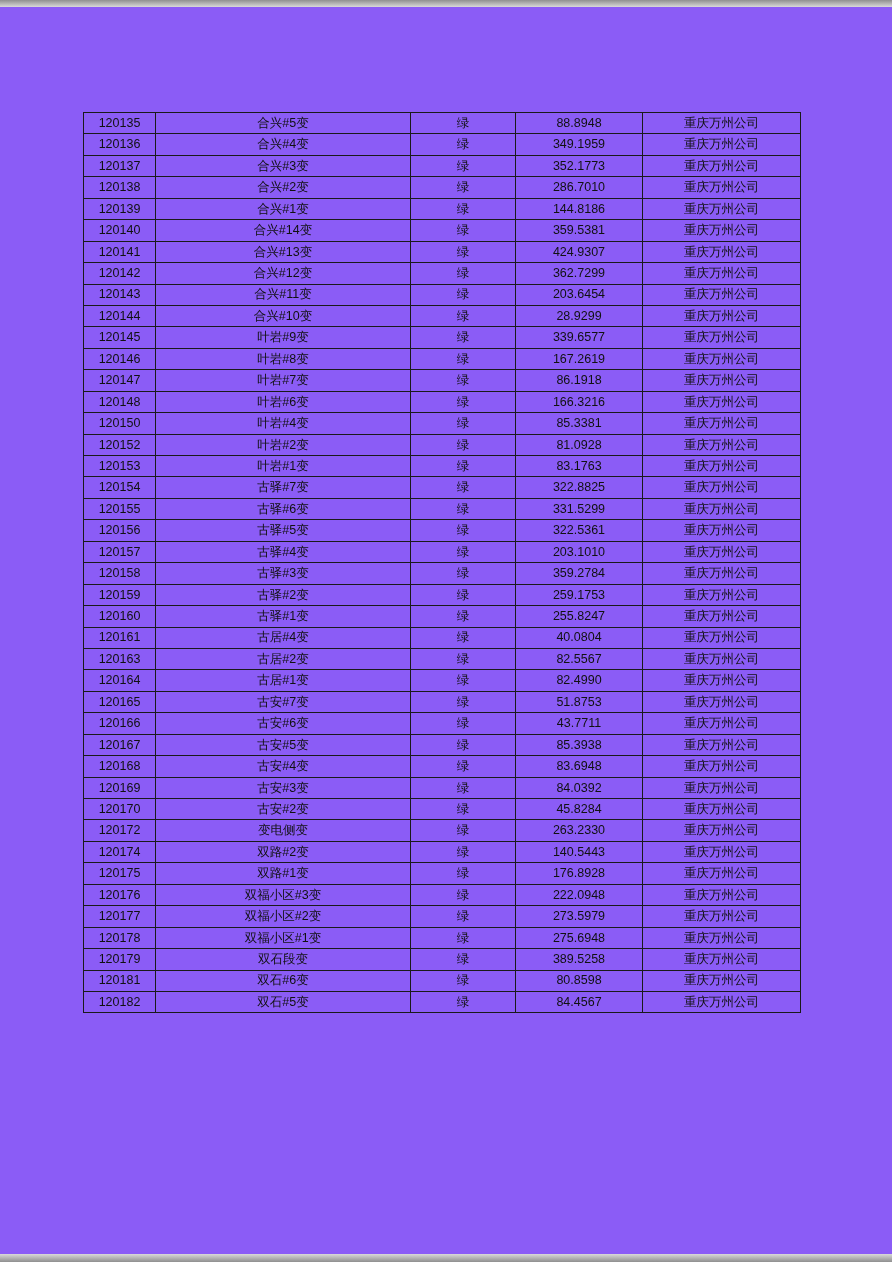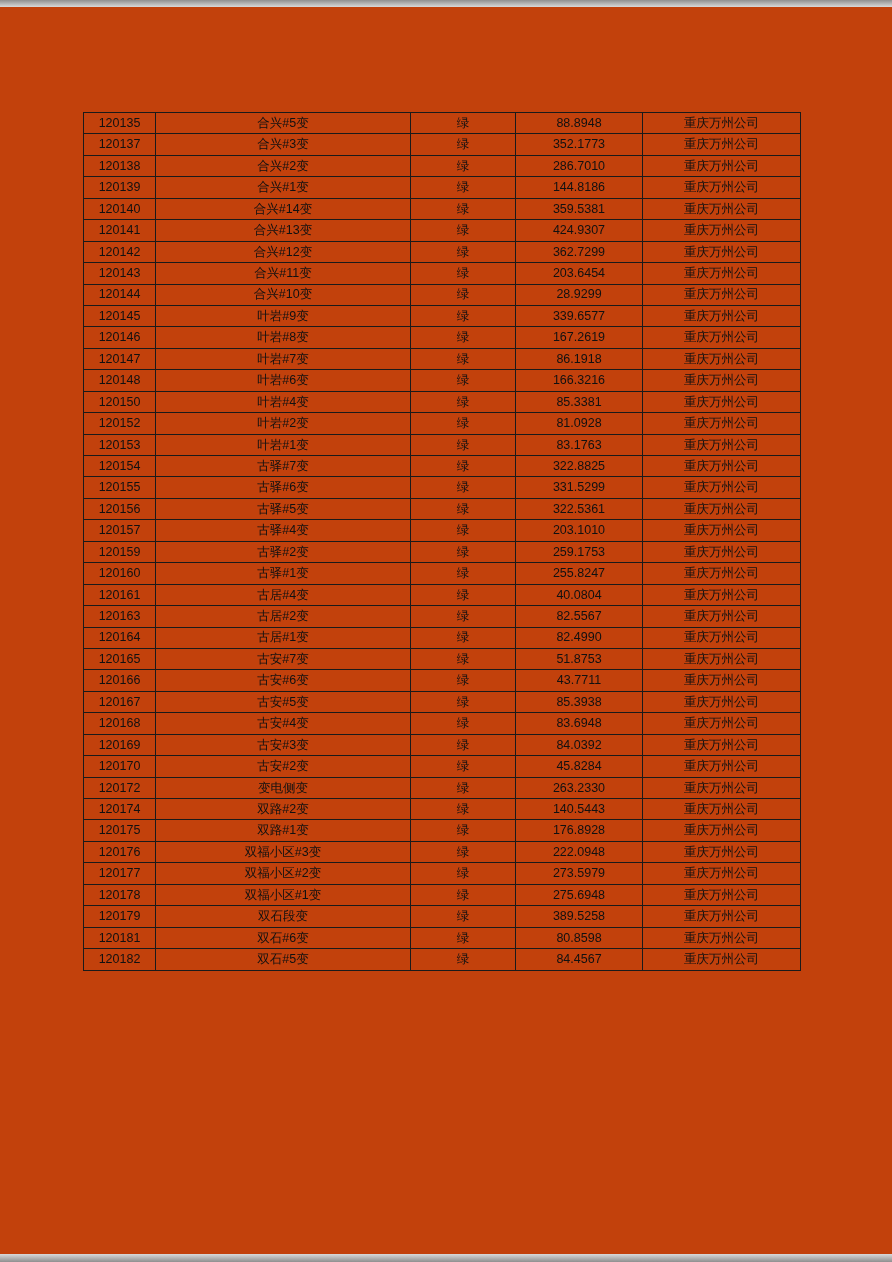--- a/index.html
+++ b/index.html
@@ -18,21 +18,21 @@
   }
   .page-edge-bottom {
     position: absolute;
     bottom: 0; left: 0; right: 0;
     height: 8px;
     background: linear-gradient(to top, #8f8f8f, #d9d9d9);
   }
   .paper {
     position: absolute;
     top: 7px; bottom: 8px; left: 0; right: 0;
-    background: #c2410c;
+    background: #8b5cf6;
     padding-left: 23px;
   }
   table.data-table {
     position: absolute;
     left: 83px;
     top: 105px;
     width: 717px;
     border-collapse: collapse;
     table-layout: fixed;
   }
@@ -71,20 +71,27 @@
     </colgroup>
     <tbody>
         <tr>
           <td>120135</td>
           <td>合兴#5变</td>
           <td>绿</td>
           <td>88.8948</td>
           <td>重庆万州公司</td>
         </tr>
         <tr>
+          <td>120136</td>
+          <td>合兴#4变</td>
+          <td>绿</td>
+          <td>349.1959</td>
+          <td>重庆万州公司</td>
+        </tr>
+        <tr>
           <td>120137</td>
           <td>合兴#3变</td>
           <td>绿</td>
           <td>352.1773</td>
           <td>重庆万州公司</td>
         </tr>
         <tr>
           <td>120138</td>
           <td>合兴#2变</td>
           <td>绿</td>
@@ -201,20 +208,27 @@
           <td>古驿#5变</td>
           <td>绿</td>
           <td>322.5361</td>
           <td>重庆万州公司</td>
         </tr>
         <tr>
           <td>120157</td>
           <td>古驿#4变</td>
           <td>绿</td>
           <td>203.1010</td>
+          <td>重庆万州公司</td>
+        </tr>
+        <tr>
+          <td>120158</td>
+          <td>古驿#3变</td>
+          <td>绿</td>
+          <td>359.2784</td>
           <td>重庆万州公司</td>
         </tr>
         <tr>
           <td>120159</td>
           <td>古驿#2变</td>
           <td>绿</td>
           <td>259.1753</td>
           <td>重庆万州公司</td>
         </tr>
         <tr>

